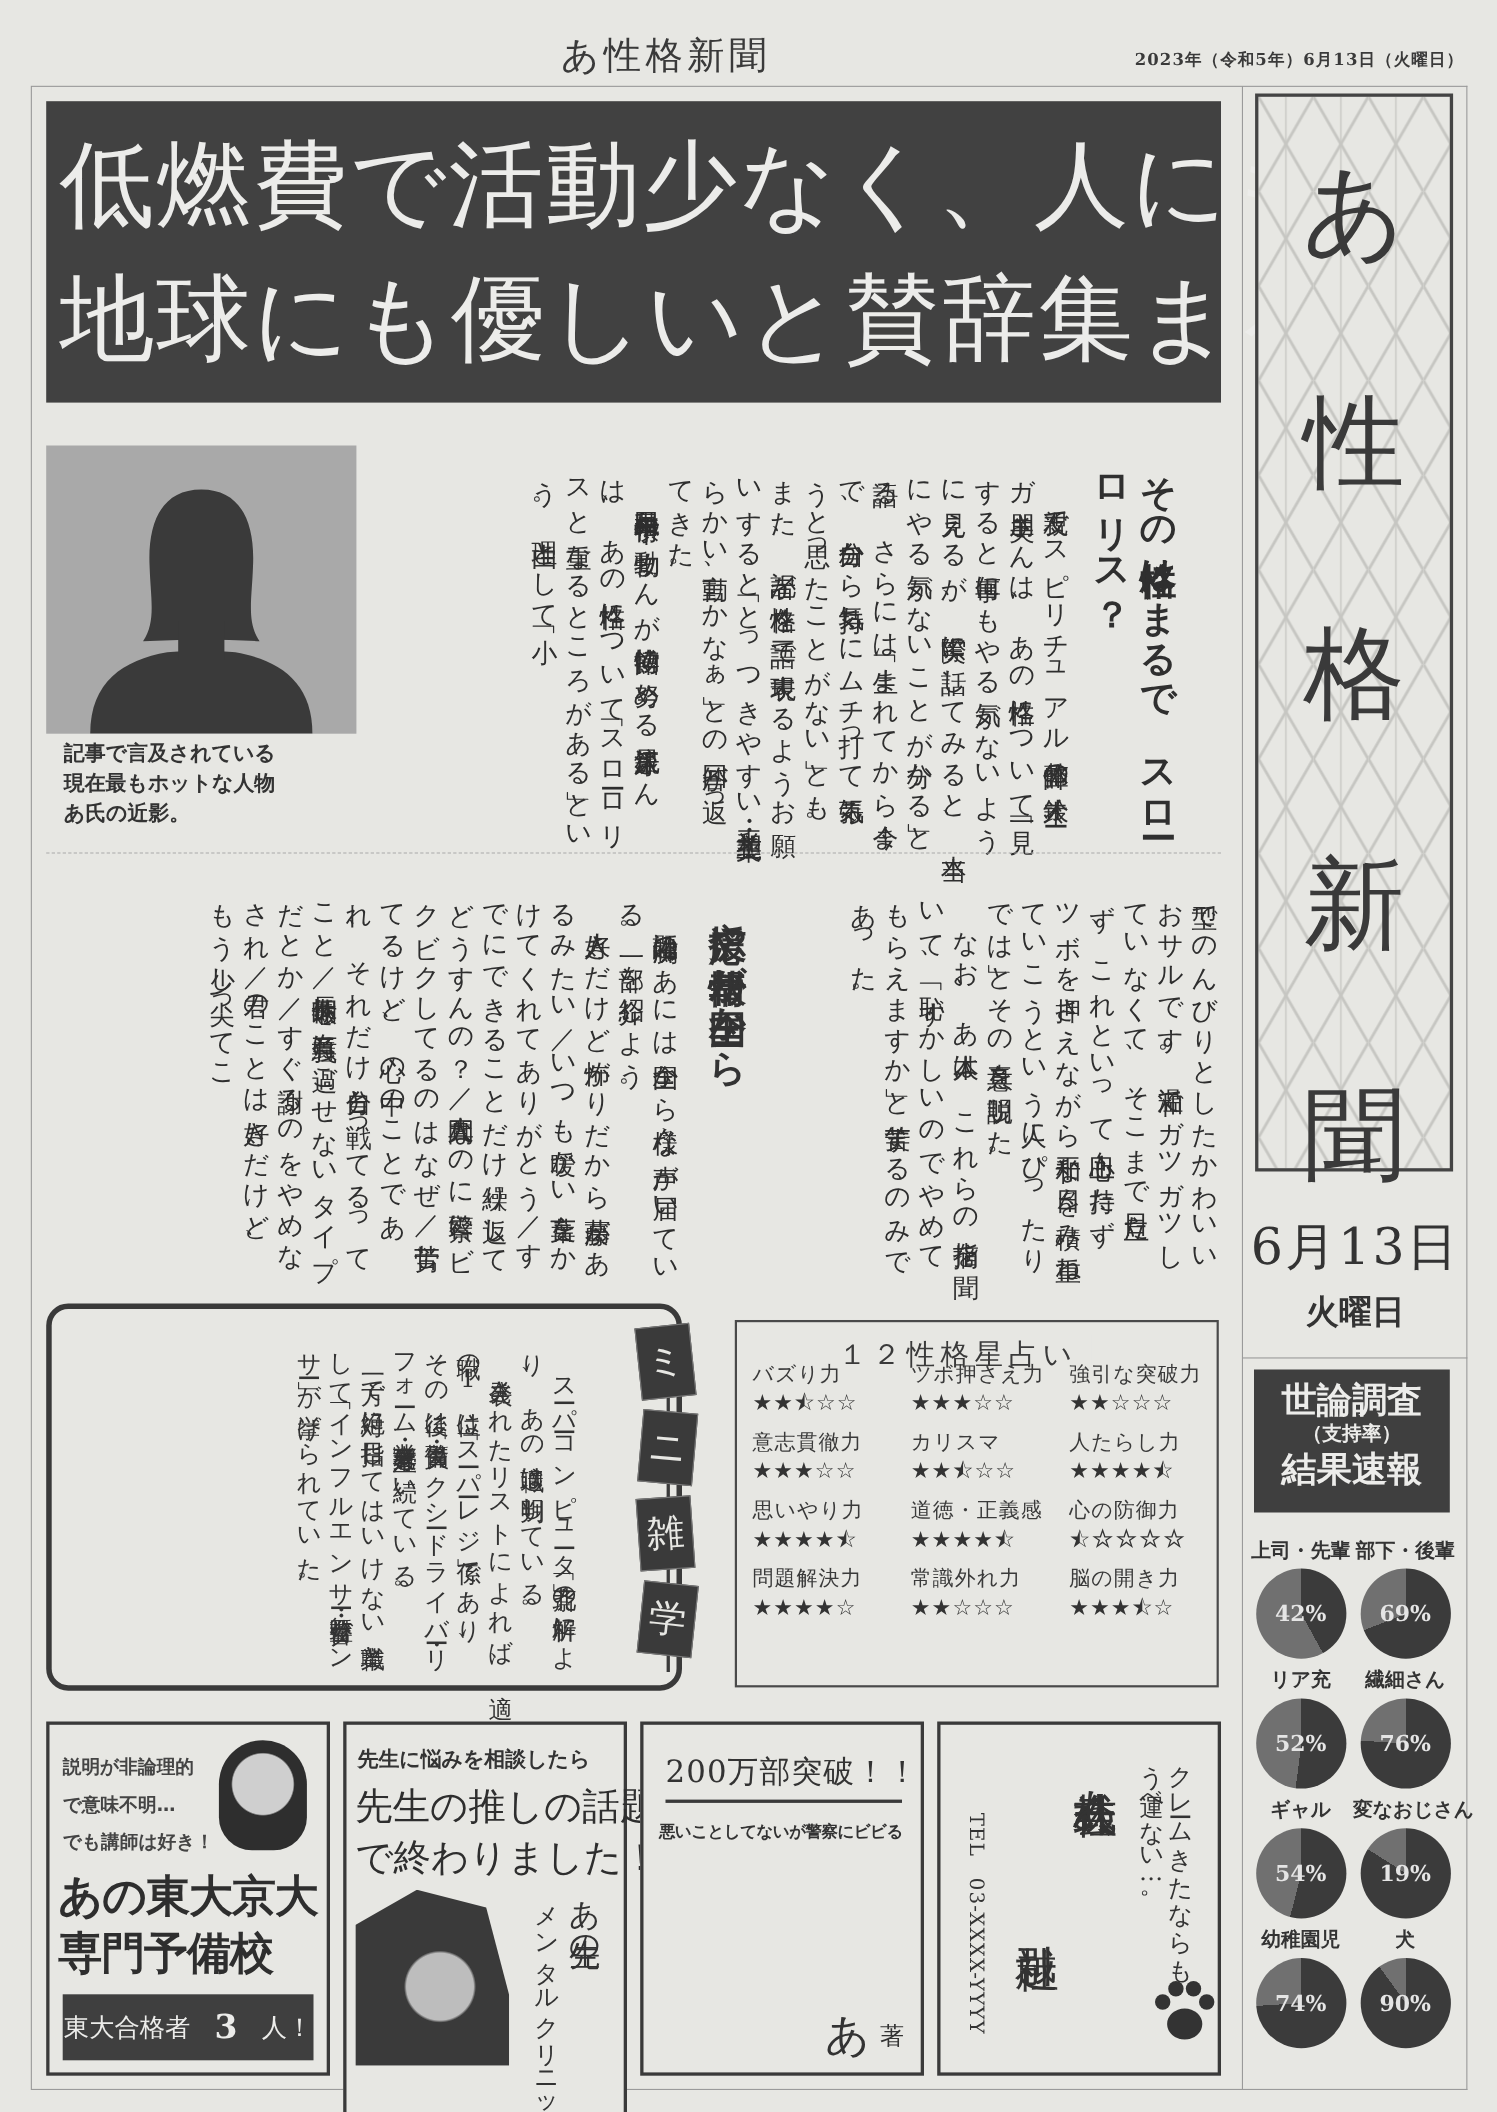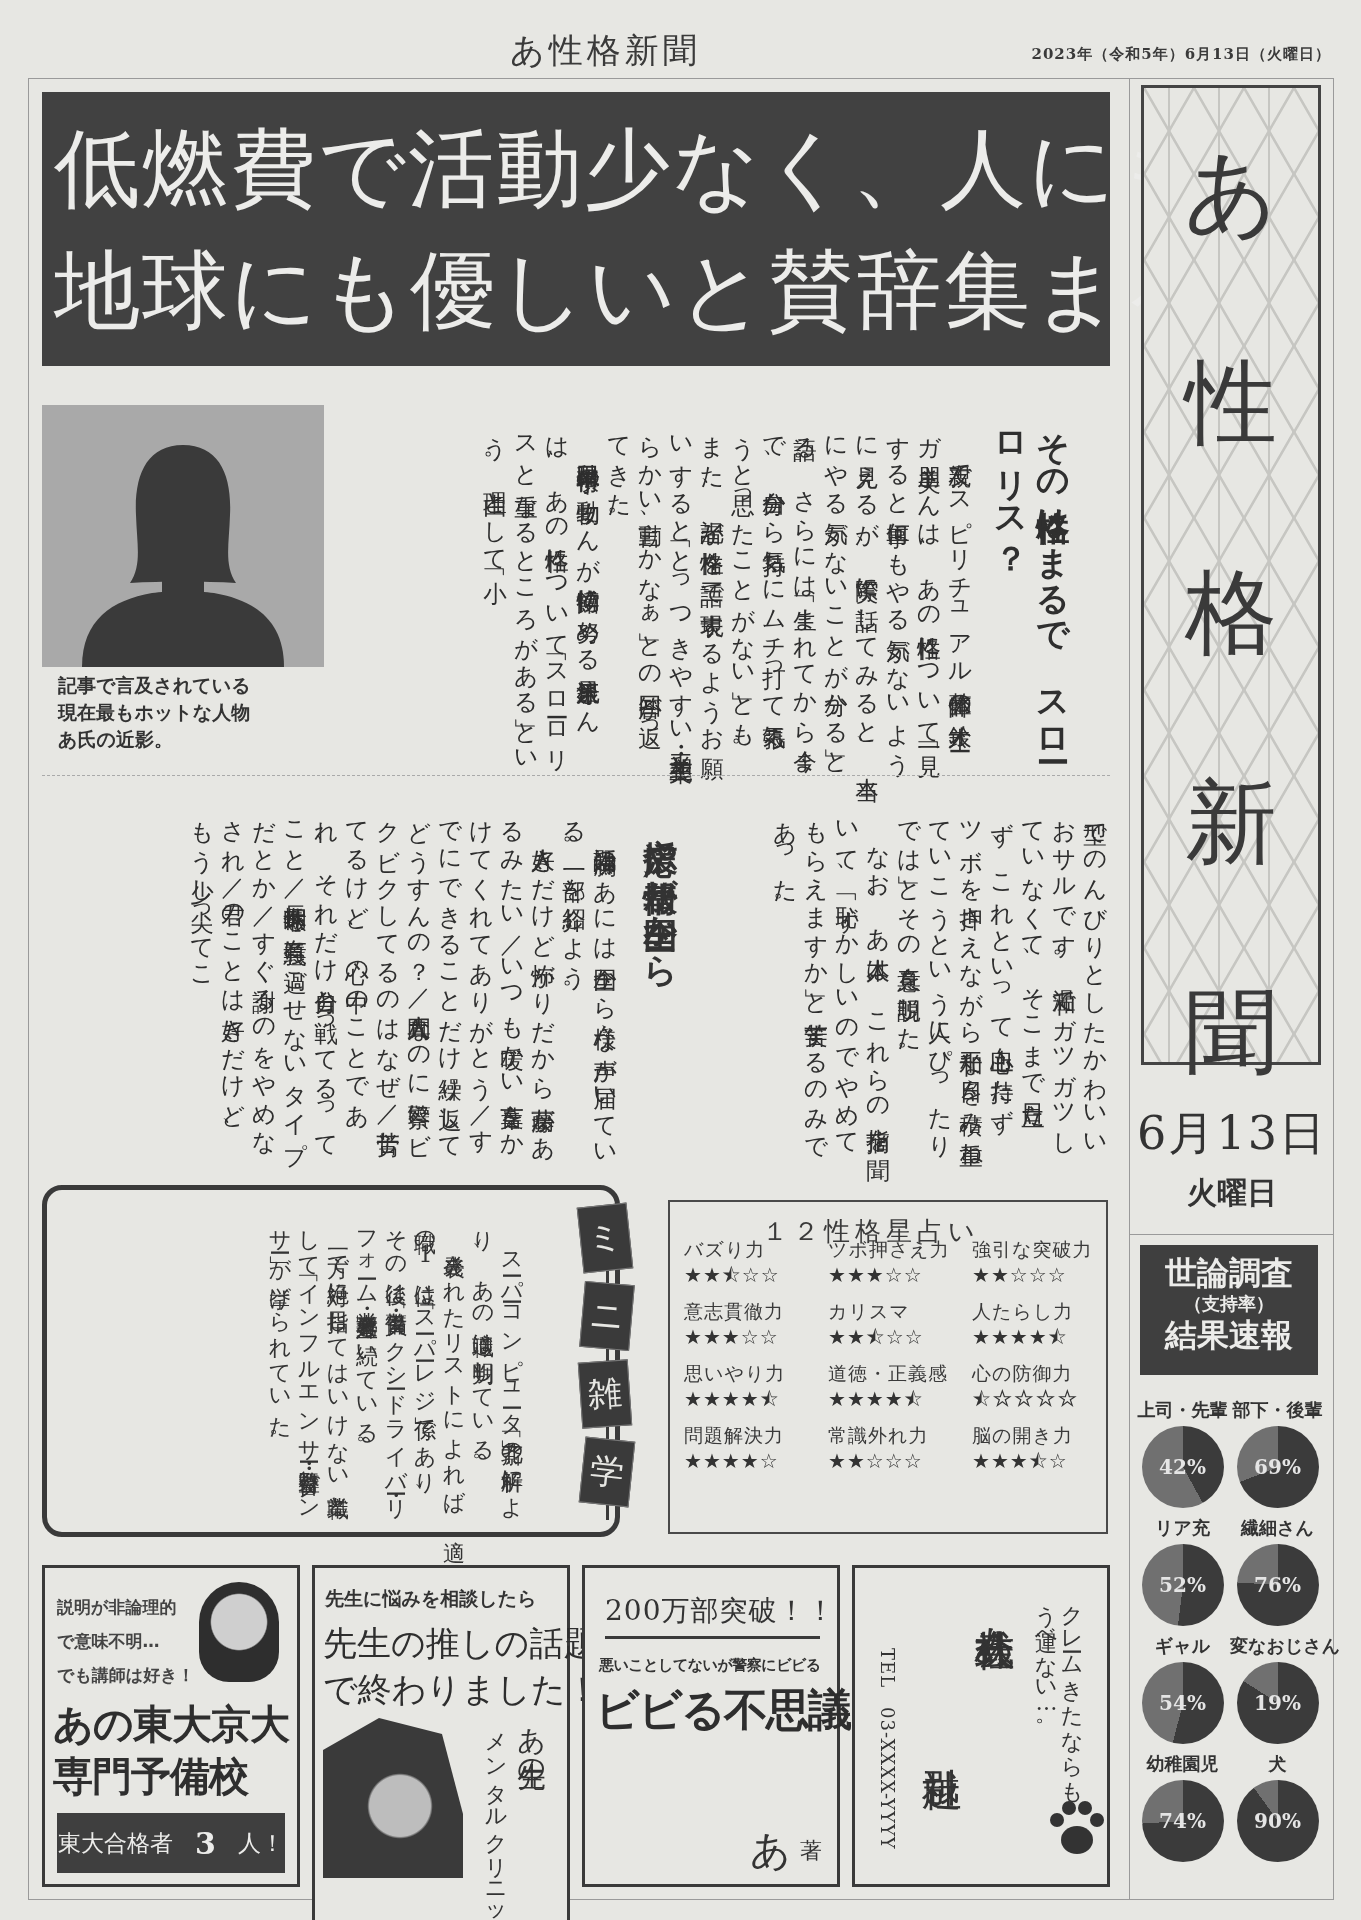--- a/index.html
+++ b/index.html
@@ -295,21 +295,20 @@
   <div class="photo"></div>
   <div class="clinic1 vert">あ先生の</div>
   <div class="clinic2 vert">メンタルクリニック</div>
 </div>
 
 <div id="ad3" class="ad">
   <div class="top">200万部突破！！</div>
   <div class="rule"></div>
   <div class="sub">悪いことしてないが警察にビビる</div>
   <div class="big">
-    <div>ビビる不思議</div>
   </div>
   <div class="author">あ</div>
   <div class="cho">著</div>
 </div>
 
 <div id="ad4" class="ad">
   <div class="tagline vert">クレームきたならもう運べない…。</div>
   <div class="company vert">株式会社あ</div>
   <div class="dept vert">引越社</div>
   <div class="tel vert">TEL　03-XXXX-YYYY</div>

